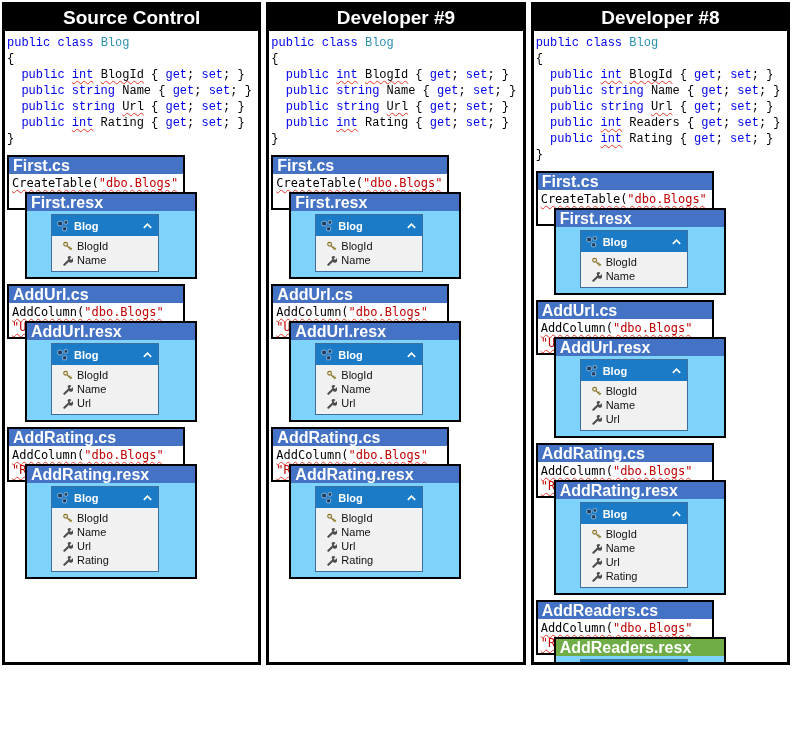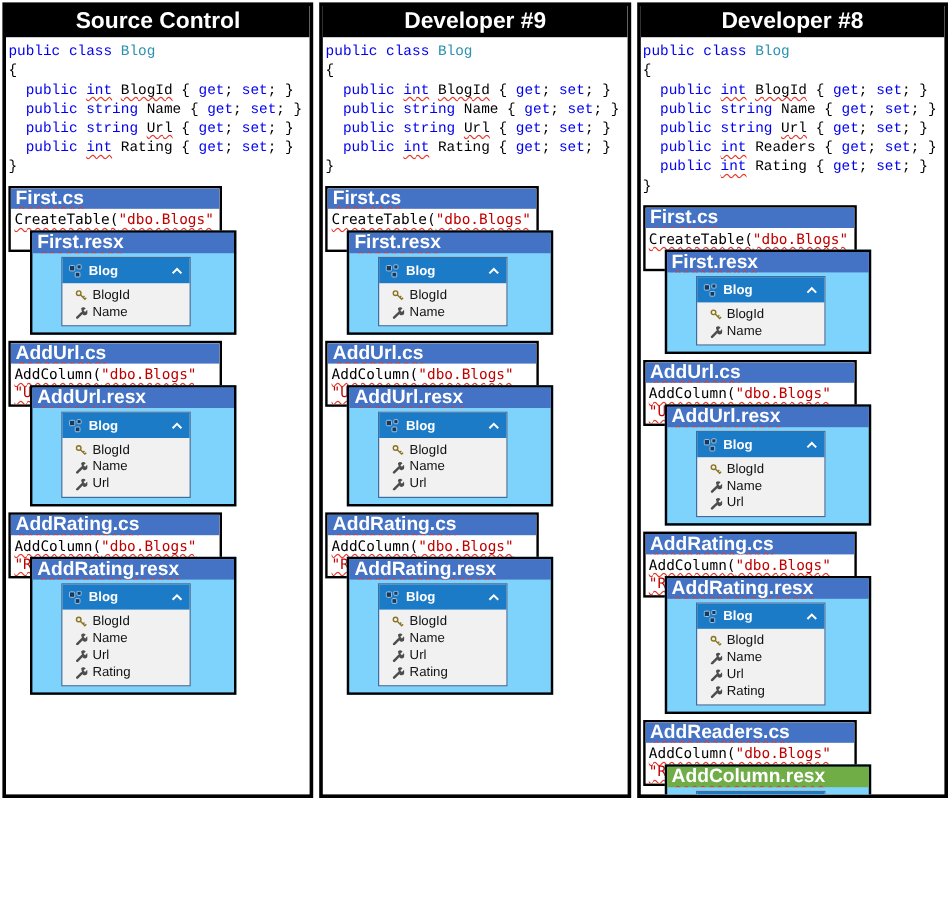--- a/index.html
+++ b/index.html
@@ -491,21 +491,21 @@
       </div>
     </div>
   </div>
 
   <div class="mig">
     <div class="cs-window">
       <div class="titlebar"><span class="w">AddReaders.cs</span></div>
       <div class="cs-body"><div class="ln1"><span class="tk-p w csl-call">AddColumn(</span><span class="tk-s w csl-arg">"dbo.Blogs"</span></div><div class="ln2"><span class="tk-s w csl-line2">"R</span></div></div>
     </div>
     <div class="resx-window">
-      <div class="titlebar resx-bar green"><span class="w">AddColumn.resx</span></div>
+      <div class="titlebar resx-bar green"><span class="w">AddReaders.resx</span></div>
       <div class="resx-body">
         <div class="entity">
           <div class="entity-head">
             <svg class="icon" width="12" height="12">
                     <use href="#sym-entity"></use>
                   </svg>
             <span class="entity-name">Blog</span>
             <svg class="icon chev" width="11" height="8">
                     <use href="#sym-chevron"></use>
                   </svg>

